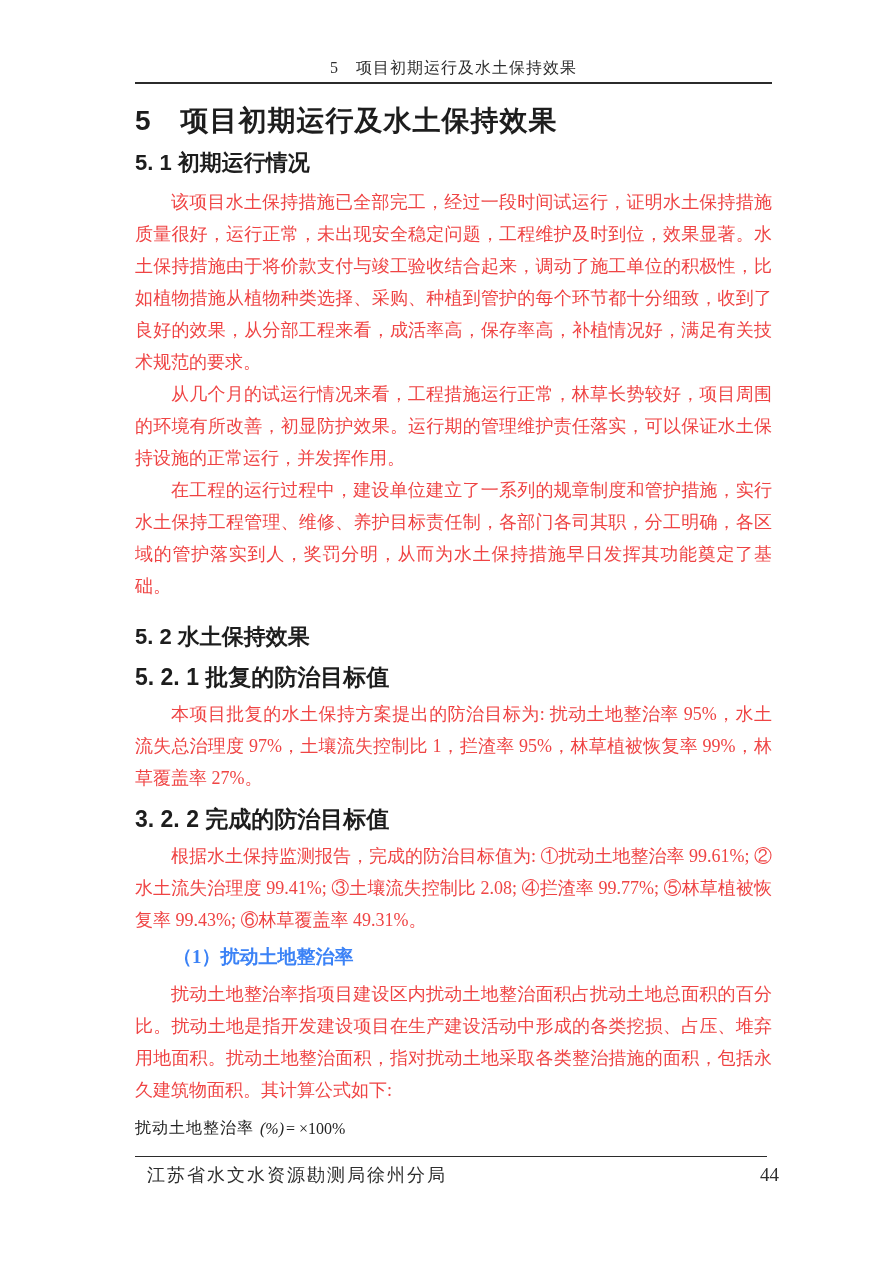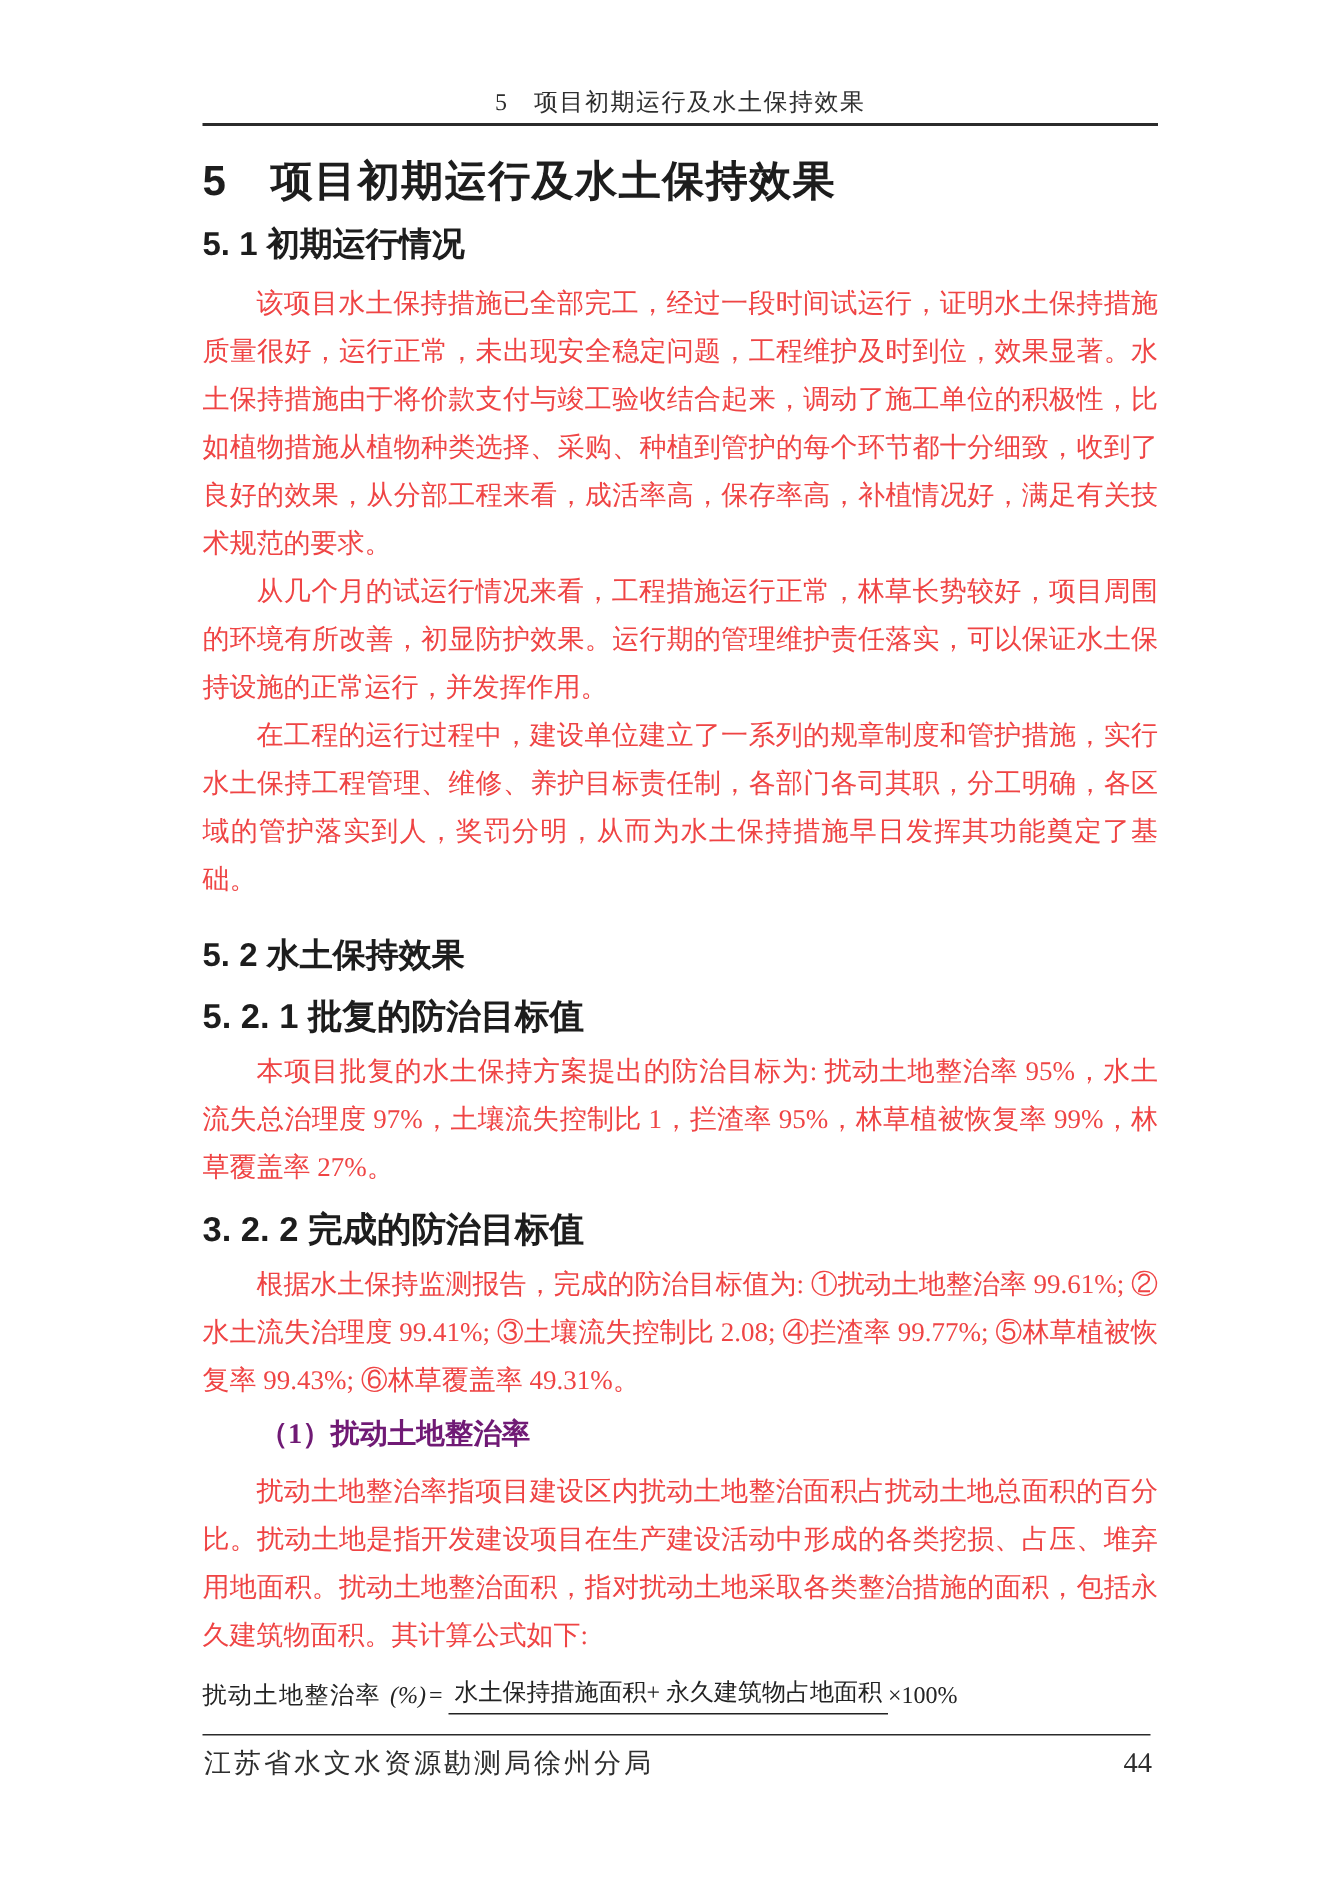--- a/index.html
+++ b/index.html
@@ -35,21 +35,21 @@
   .doc-footer-rule {
     position: absolute;
     left: 135px;
     top: 1156px;
     width: 632px;
     height: 0;
     border-top: 1.5px solid #2b2b2b;
   }
   .doc-footer {
     position: absolute;
-    left: 136px;
+    left: 147px;
     top: 1163px;
     width: 632px;
     display: flex;
     justify-content: space-between;
     align-items: baseline;
     font-size: 18px;
     color: #2e2e2e;
   }
   .doc-footer .org { letter-spacing: 2px; }
   .doc-footer .pageno { font-size: 19px; }
@@ -86,21 +86,21 @@
     font-weight: bold;
     font-size: 23px;
     line-height: 26px;
     color: #1d1d1d;
   }
   h4.item-heading {
     margin: 8px 0 0 0;
     font-size: 19px;
     line-height: 26px;
     font-weight: bold;
-    color: #701a75;
+    color: #3b82f6;
     text-indent: 2em;
   }
 
   p.body-text {
     margin: 8px 0 0 0;
     font-size: 18px;
     line-height: 32px;
     text-align: justify;
     text-justify: inter-ideograph;
     text-indent: 2em;
@@ -169,21 +169,20 @@
 
   <h4 class="item-heading">（1）扰动土地整治率</h4>
 
   <p class="body-text">扰动土地整治率指项目建设区内扰动土地整治面积占扰动土地总面积的百分比。扰动土地是指开发建设项目在生产建设活动中形成的各类挖损、占压、堆弃用地面积。扰动土地整治面积，指对扰动土地采取各类整治措施的面积，包括永久建筑物面积。其计算公式如下:</p>
 
   <div class="formula">
     <span class="f-lhs">扰动土地整治率</span>
     <span class="f-pct">(%)</span>
     <span class="f-eq">=</span>
     <span class="f-frac">
-      <span class="f-num">水土保持措施面积+ 永久建筑物占地面积</span>
     </span>
     <span class="f-mult">×100%</span>
   </div>
 
 </div>
 
 <div class="doc-footer-rule"></div>
 <div class="doc-footer">
   <span class="org">江苏省水文水资源勘测局徐州分局</span>
   <span class="pageno">44</span>

